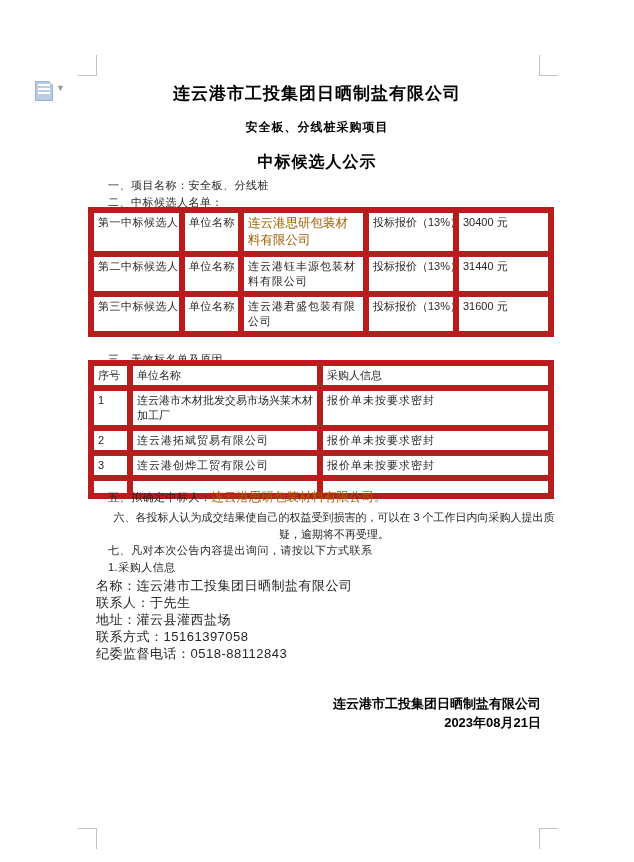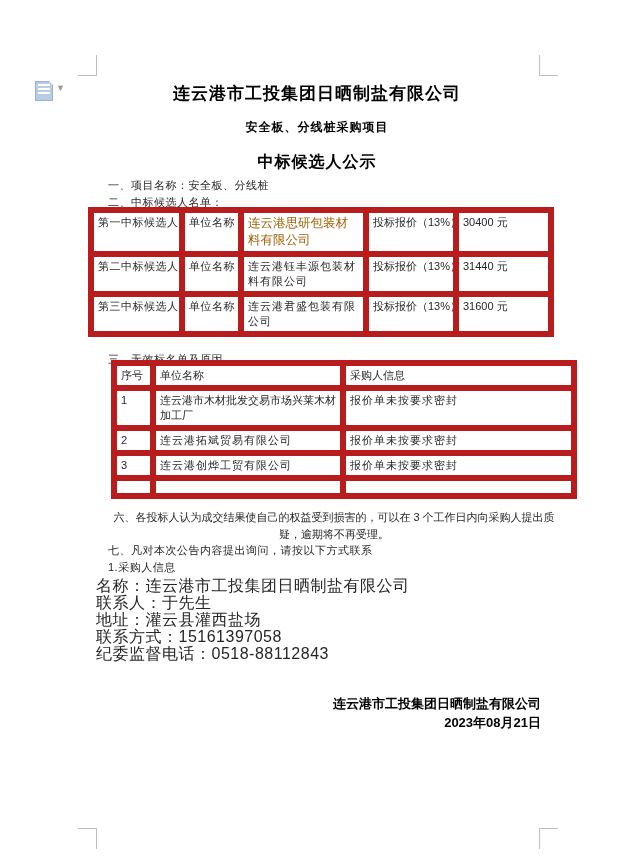--- a/index.html
+++ b/index.html
@@ -28,27 +28,27 @@
   .t3{top:152px;font-size:16px;}
   
   .body-p{position:absolute;left:108px;margin:0;font-size:11px;line-height:15px;letter-spacing:.5px;}
   .p-one{top:178px;}
   .p-two{top:195px;}
   .p-three{top:329px;margin-top:23px;}
   .p-five{top:490px;}
   .p-six{top:509px;width:452px;letter-spacing:0;line-height:17px;text-align:center;}
   .p-seven{top:543px;}
   .p-buyerhead{top:560px;}
-  .buyer{position:absolute;left:96px;top:577px;font-size:16px;line-height:17px;letter-spacing:.5px;}
+  .buyer{position:absolute;left:96px;top:577px;font-size:13px;line-height:17px;letter-spacing:.5px;}
   .buyer p{margin:0;}
   .emph{font-size:12.5px;letter-spacing:0;color:#a16207;}
   
   table{border-collapse:collapse;table-layout:fixed;position:absolute;left:88px;width:460px;}
   .tbl1{top:207px;}
-  .tbl2{top:360px;margin-left:23px;}
+  .tbl2{top:360px;}
   td,th{border:6px solid #b91c1c;font-size:11px;font-weight:normal;text-align:left;
     vertical-align:top;padding:2px 4px;line-height:15px;overflow:hidden;}
   .nowrap{white-space:nowrap;letter-spacing:.5px;}
   .sp{letter-spacing:1px;}
   .tbl1 tr{height:37px;}
   .tbl1 tr.r3{height:36px;padding-left:20px;}
   .tbl1 td.emph{line-height:17px;}
   .tbl2 tr.hd{height:18px;}
   .tbl2 tr.tall{height:35px;}
   .tbl2 tr.short{height:18px;}
@@ -147,20 +147,21 @@
         <td class="sp">报价单未按要求密封</td>
       </tr>
       <tr class="short">
         <td></td>
         <td></td>
         <td></td>
       </tr>
     </tbody>
   </table>
 
+  <p class="body-p p-five"><span>五、拟确定中标人：</span><span class="emph">连云港思研包装材料有限公司。</span></p>
   <p class="body-p p-six">六、各投标人认为成交结果使自己的权益受到损害的，可以在 3 个工作日内向采购人提出质疑，逾期将不再受理。</p>
   <p class="body-p p-seven">七、凡对本次公告内容提出询问，请按以下方式联系</p>
   <p class="body-p p-buyerhead">1.采购人信息</p>
 
   <div class="buyer">
     <p>名称：连云港市工投集团日晒制盐有限公司</p>
     <p>联系人：于先生</p>
     <p>地址：灌云县灌西盐场</p>
     <p>联系方式：15161397058</p>
     <p>纪委监督电话：0518-88112843</p>

